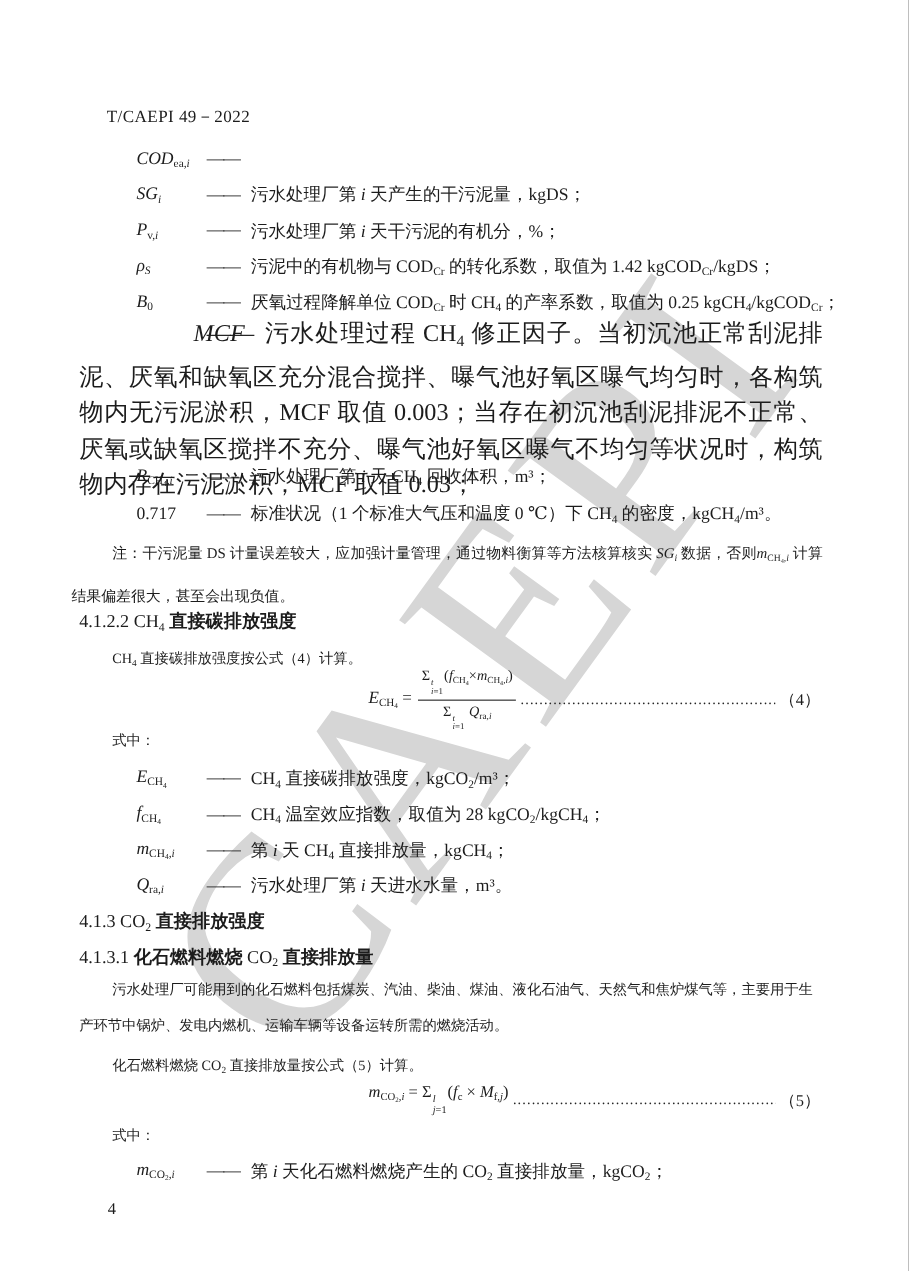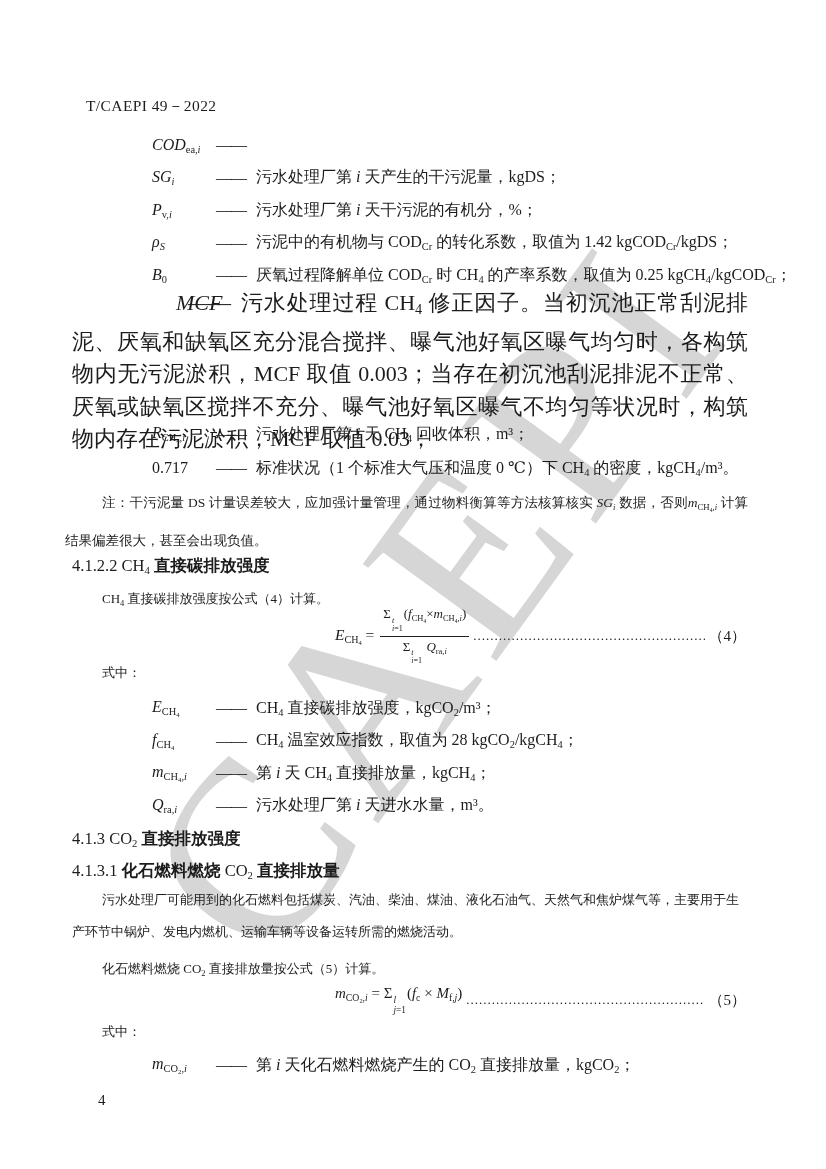--- a/index.html
+++ b/index.html
@@ -5,30 +5,30 @@
   :root{ --text:#1c1c1c; --watermark:#d6d6d6; --bg:#ffffff; }
   html,body{margin:0;padding:0;background:#888;}
   .page{width:826px;height:1169px;position:relative;margin:0 auto;background:var(--bg);
         overflow:hidden;font-family:"Liberation Serif","DejaVu Serif",serif;color:var(--text);}
   .watermark{position:absolute;left:436px;top:600px;z-index:0;
     transform:translate(-50%,-50%) rotate(-54deg);
     font-size:252px;letter-spacing:14px;white-space:nowrap;color:var(--watermark);
     font-family:"Liberation Serif","DejaVu Serif",serif;}
   .content{position:absolute;inset:0;z-index:1;}
   .abs{position:absolute;}
-  .hdr{left:86px;top:96px;font-size:15.5px;letter-spacing:.4px;}
+  .hdr{left:97px;top:96px;font-size:15.5px;letter-spacing:.4px;}
   i{font-style:italic;}
   b{font-family:Liberation Sans, sans-serif;font-weight:700;}
   sub{font-size:.65em;vertical-align:-.3em;}
   .ss{display:inline-flex;flex-direction:column;align-items:flex-start;vertical-align:-.55em;
       line-height:1.05;font-size:.62em;margin:0 1px;}
   
   .deflist{left:72px;right:78px;}
   .defrow{display:flex;align-items:center;height:32.5px;font-size:16px;}
-  .defrow .term{flex:none;display:inline-block;margin-left:80px;width:64px;font-size:16px;}
+  .defrow .term{flex:none;display:inline-block;margin-left:52px;width:64px;font-size:16px;}
   .defrow .dash{flex:none;letter-spacing:-1px;margin-right:10px;}
   .defrow .desc{flex:1;white-space:nowrap;}
   
   .para{font-size:22px;line-height:32.5px;text-align:justify;}
   .mcfblk{left:72px;right:78px;top:287px;text-indent:52px;}
   .mcfblk .term{display:inline-block;width:64px;}
   .mcfblk .dash{letter-spacing:-1px;margin-right:10px;}
   .noteblk{left:65px;right:78px;top:487px;font-size:13.5px;line-height:31px;text-align:justify;text-indent:37px;}
   .heading{left:72px;font-size:16.5px;line-height:24px;}
   .indent1{left:72px;right:78px;text-indent:30px;font-size:13px;line-height:26px;}

